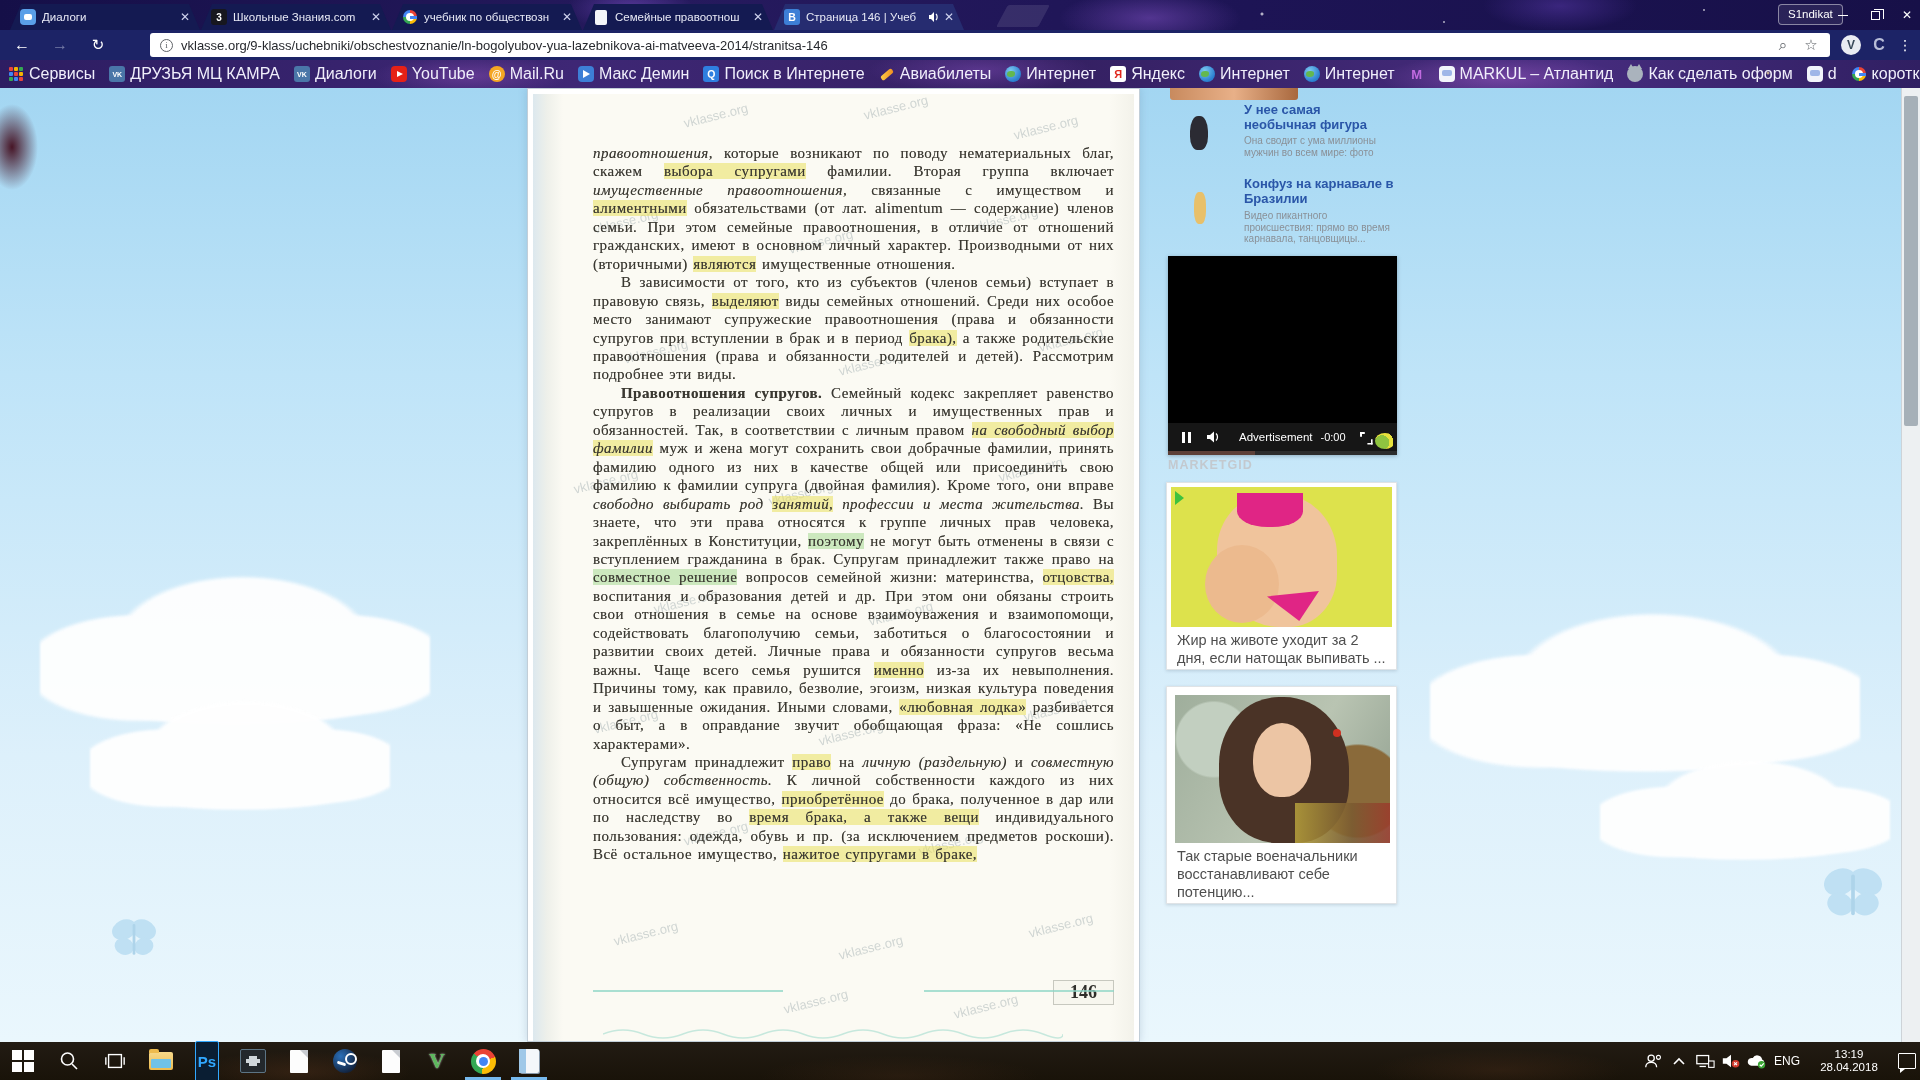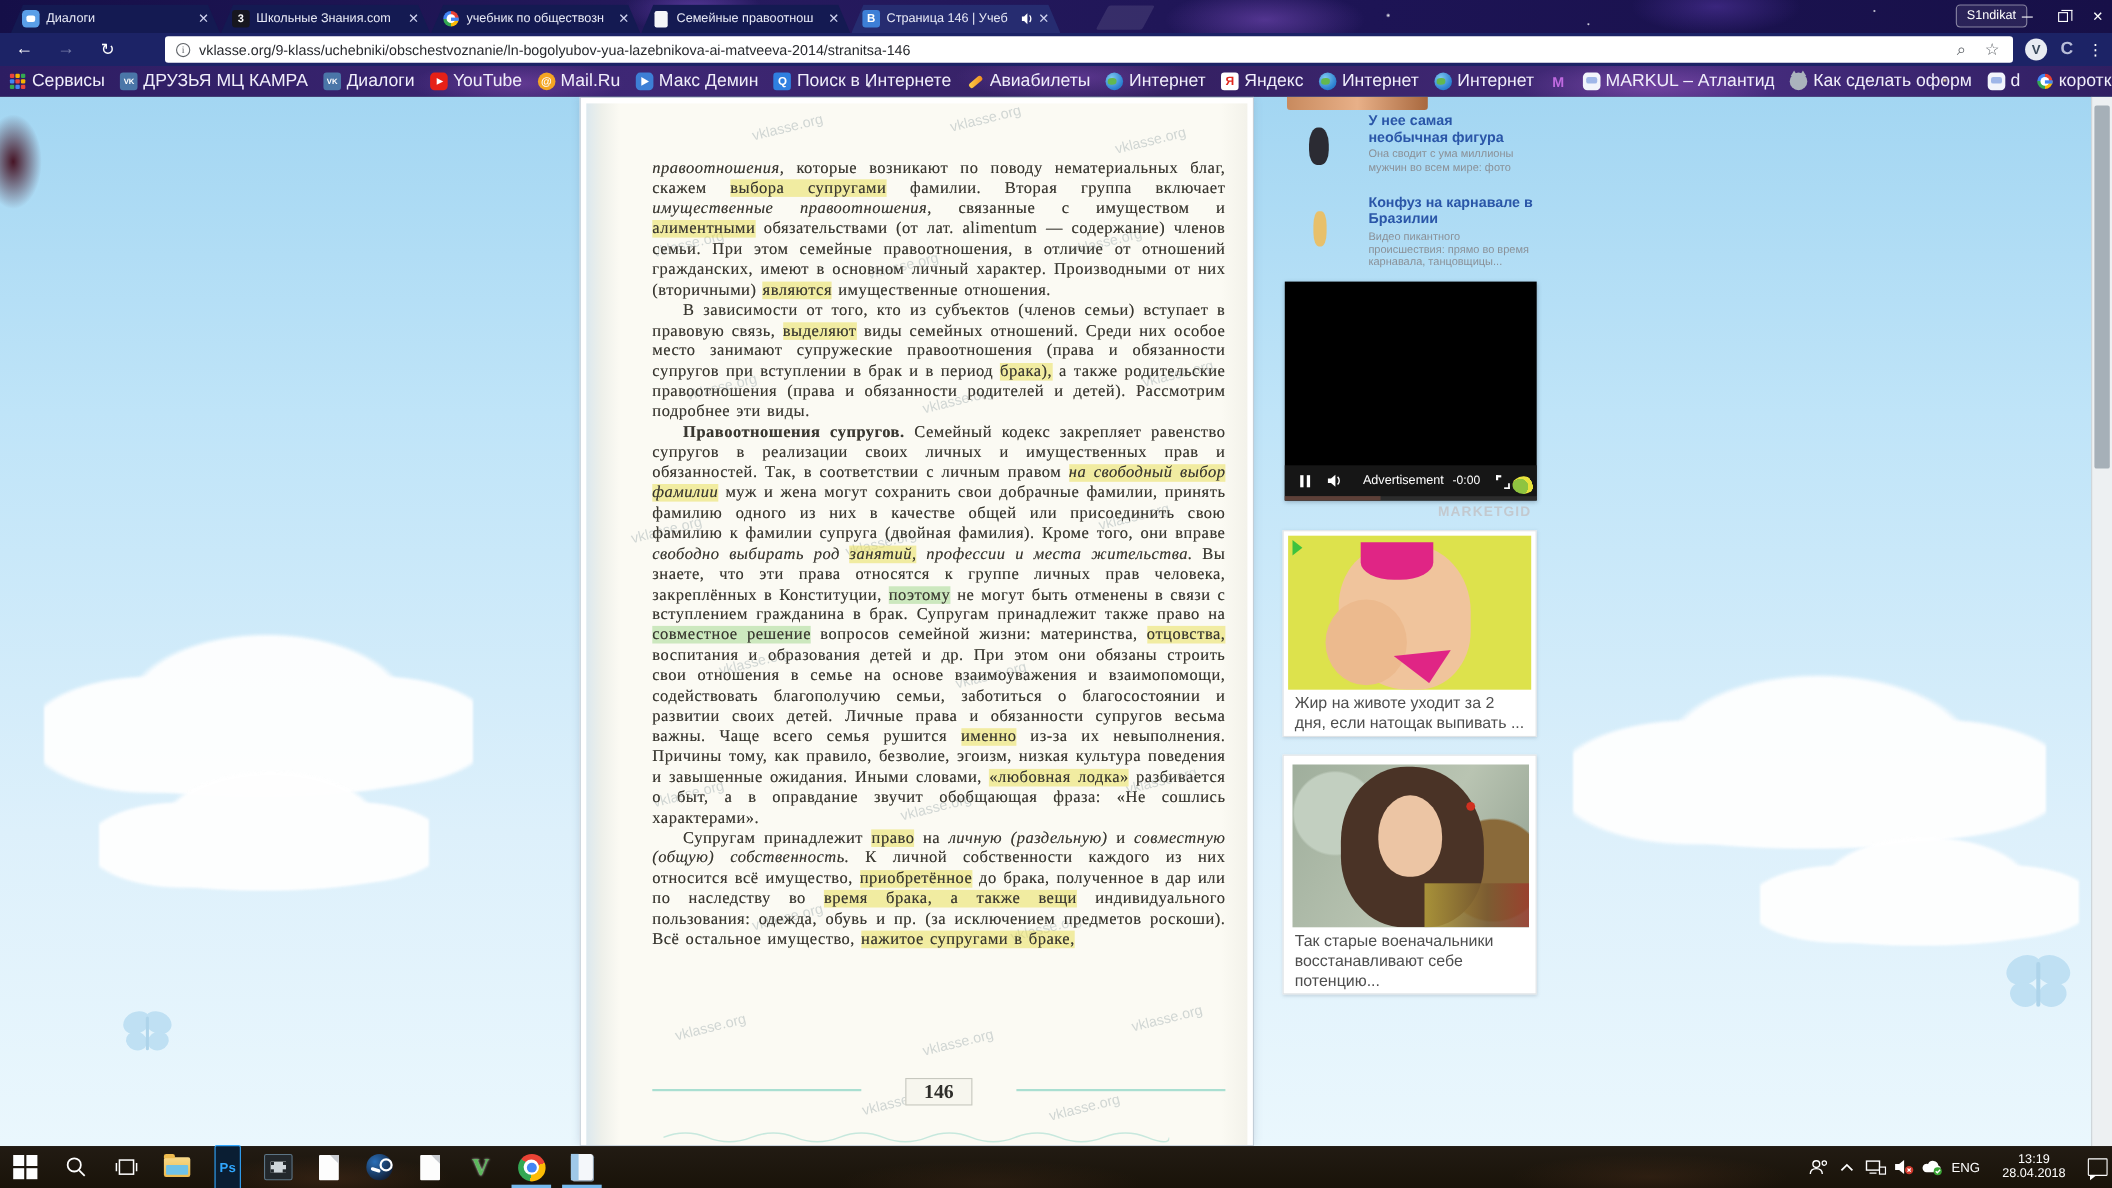--- a/index.html
+++ b/index.html
@@ -114,21 +114,21 @@
   #book-text{position:absolute;left:60px;top:50px;width:521px;color:#3a3831;
     font-family:"Liberation Serif",serif;font-size:15px;line-height:18.45px;text-align:justify;
     letter-spacing:.45px;word-spacing:1.4px;text-shadow:0 0 .5px rgba(45,43,38,.55);}
   #book-text p{text-indent:28px;}
   #book-text p.noindent{text-indent:0;}
   #book-text .it{font-style:italic;}
   #book-text .bd{font-weight:bold;}
   #book-text .hl{background:rgba(233,224,92,.55);}
   #book-text .hg{background:rgba(158,214,138,.5);}
   .wm{position:absolute;color:rgba(140,155,160,.38);font-size:13px;transform:rotate(-14deg);font-family:"Liberation Sans",sans-serif;}
-  #page-num-row{position:absolute;left:60px;top:886px;width:521px;text-align:center;}
+  #page-num-row{position:absolute;left:60px;top:886px;width:521px;text-align:right;}
   .num-line{position:absolute;top:10px;height:2px;width:190px;background:#8ed5c6;opacity:.75;}
   #page-num{display:inline-block;font-family:"Liberation Serif",serif;font-weight:bold;font-size:18px;color:#2f2e2a;
     border:1px solid #c7c8bf;padding:1px 16px;background:#f7f6ee;}
   .squiggle{position:absolute;left:70px;top:932px;width:460px;height:14px;opacity:.6;}
 
   
   .side{position:absolute;}
   .sm-ad-thumb{position:absolute;width:62px;height:62px;border-radius:2px;overflow:hidden;}
   .sm-ad-title{position:absolute;left:76px;top:0;width:152px;color:#2a56a8;font-weight:bold;font-size:13px;line-height:15px;}
   .sm-ad-desc{position:absolute;left:76px;width:152px;color:#8a9097;font-size:10px;line-height:11.5px;}
@@ -152,21 +152,21 @@
   .vc-label{font-size:11.5px;margin-left:18px;}
   .vc-time{font-size:11px;margin-left:8px;}
   .vc-fs{width:11px;height:11px;margin-left:14px;position:relative;}
   .vc-fs::before,.vc-fs::after{content:"";position:absolute;width:11px;height:11px;}
   .vc-fs::before{border-left:2px solid #fff;border-top:2px solid #fff;clip-path:polygon(0 0,40% 0,40% 40%,0 40%);}
   .vc-fs::after{border-right:2px solid #fff;border-bottom:2px solid #fff;clip-path:polygon(60% 60%,100% 60%,100% 100%,60% 100%);}
   .vc-logo{position:absolute;right:2px;bottom:2px;width:20px;height:16px;border-radius:50%;
     background:radial-gradient(circle at 35% 60%,#8fc440 0 45%,#e8e23c 46% 70%,transparent 71%);}
   #video-progress{position:absolute;left:0;bottom:0;width:229px;height:4px;background:#2c2c2c;}
   #video-progress i{display:block;width:38%;height:4px;background:#5d4038;}
-  #marketgid{position:absolute;left:1168px;top:370px;width:224px;text-align:right;color:#c3c9cf;font-size:12.5px;font-weight:bold;letter-spacing:1px;}
+  #marketgid{position:absolute;left:1168px;top:370px;width:224px;color:#c3c9cf;font-size:12.5px;font-weight:bold;letter-spacing:1px;}
   .big-ad{position:absolute;left:1166px;width:231px;background:#fff;border:1px solid #dfe3e6;box-shadow:0 1px 3px rgba(90,110,130,.25);}
   .big-ad-img{position:absolute;overflow:hidden;}
   .big-ad-cap{position:absolute;left:10px;right:10px;color:#4e4e4e;font-size:14.5px;line-height:18px;}
   #bigad1-img{left:4px;top:4px;width:221px;height:140px;background:#dde24c;}
   .fat-body{position:absolute;left:46px;top:8px;width:120px;height:132px;background:#f0c49c;border-radius:42% 46% 40% 52%;}
   .fat-belly{position:absolute;left:34px;top:58px;width:74px;height:78px;background:#ecba8e;border-radius:50%;}
   .bra{position:absolute;left:66px;top:6px;width:66px;height:34px;background:#e02585;border-radius:0 0 46% 46%;}
   .panty{position:absolute;left:96px;top:104px;width:52px;height:30px;background:#e02585;clip-path:polygon(0 18%,100% 0,62% 100%);}
   .play-corner{position:absolute;left:4px;top:4px;border-top:7px solid transparent;border-bottom:7px solid transparent;border-left:9px solid #3ec23e;}
   #bigad2-img{left:8px;top:8px;width:215px;height:148px;
@@ -196,21 +196,21 @@
       linear-gradient(180deg,#221b13,#191309);display:flex;align-items:center;}
   .tb-slot{position:relative;width:46px;height:38px;display:flex;align-items:center;justify-content:center;}
   .tb-slot.run::after{content:"";position:absolute;left:5px;right:5px;bottom:0;height:3px;background:#76b9ed;}
   .win-logo{display:grid;grid-template-columns:10px 10px;grid-gap:2px;}
   .win-logo i{width:10px;height:10px;background:#fefefe;}
   .doc-ic{width:18px;height:23px;background:#fdfdfd;border-radius:1px;position:relative;}
   .doc-ic::after{content:"";position:absolute;right:0;top:0;border:4px solid #c9ccd1;border-left-color:transparent;border-bottom-color:transparent;}
   .folder-ic{width:24px;height:18px;background:linear-gradient(180deg,#f7d98a,#eebb4e);border-radius:2px;position:relative;}
   .folder-ic::before{content:"";position:absolute;left:0;top:-3px;width:10px;height:4px;background:#eebb4e;border-radius:2px 2px 0 0;}
   .folder-ic::after{content:"";position:absolute;left:2px;top:7px;width:20px;height:9px;background:#6fc2e8;border-radius:1px;}
-  .ps-ic{width:24px;height:41px;background:#0a1e33;border:1.5px solid #31a8ff;border-radius:2px;color:#31a8ff;font-size:12px;font-weight:bold;display:flex;align-items:center;justify-content:center;text-align:center;}
+  .ps-ic{width:24px;height:41px;background:#0a1e33;border:1.5px solid #31a8ff;border-radius:2px;color:#31a8ff;font-size:15px;font-weight:bold;display:flex;align-items:center;justify-content:center;text-align:center;}
   .film-ic{width:26px;height:24px;background:#23282c;border:1px solid #5c7484;border-radius:2px;display:flex;align-items:center;justify-content:center;}
   .film-ic i{width:14px;height:10px;background:#cfd6da;border-left:3px dotted #23282c;border-right:3px dotted #23282c;}
   .steam-ic{width:24px;height:24px;border-radius:50%;background:radial-gradient(circle at 32% 30%,#2a6fb8,#12233e 75%);position:relative;}
   .steam-ic::after{content:"";position:absolute;left:12px;top:4px;width:8px;height:8px;border-radius:50%;border:2px solid #fff;}
   .steam-ic::before{content:"";position:absolute;left:4px;top:13px;width:9px;height:3px;background:#fff;border-radius:2px;transform:rotate(18deg);}
   .gta-ic{color:#5cb85c;font-family:"Liberation Serif",serif;font-weight:bold;font-size:22px;text-shadow:0 0 2px #fff;}
   .chrome-ic{width:25px;height:25px;border-radius:50%;background:conic-gradient(from -50deg,#ea4335 0 33%,#fbbc05 33% 66%,#34a853 66% 100%);position:relative;}
   .chrome-ic::before{content:"";position:absolute;left:5.5px;top:5.5px;width:14px;height:14px;border-radius:50%;background:#fff;}
   .chrome-ic::after{content:"";position:absolute;left:8px;top:8px;width:9px;height:9px;border-radius:50%;background:#4285f4;}
   .notepad-ic{width:20px;height:24px;background:#f4f7fa;border-radius:2px;position:relative;box-shadow:1px 1px 0 #8899aa;}

